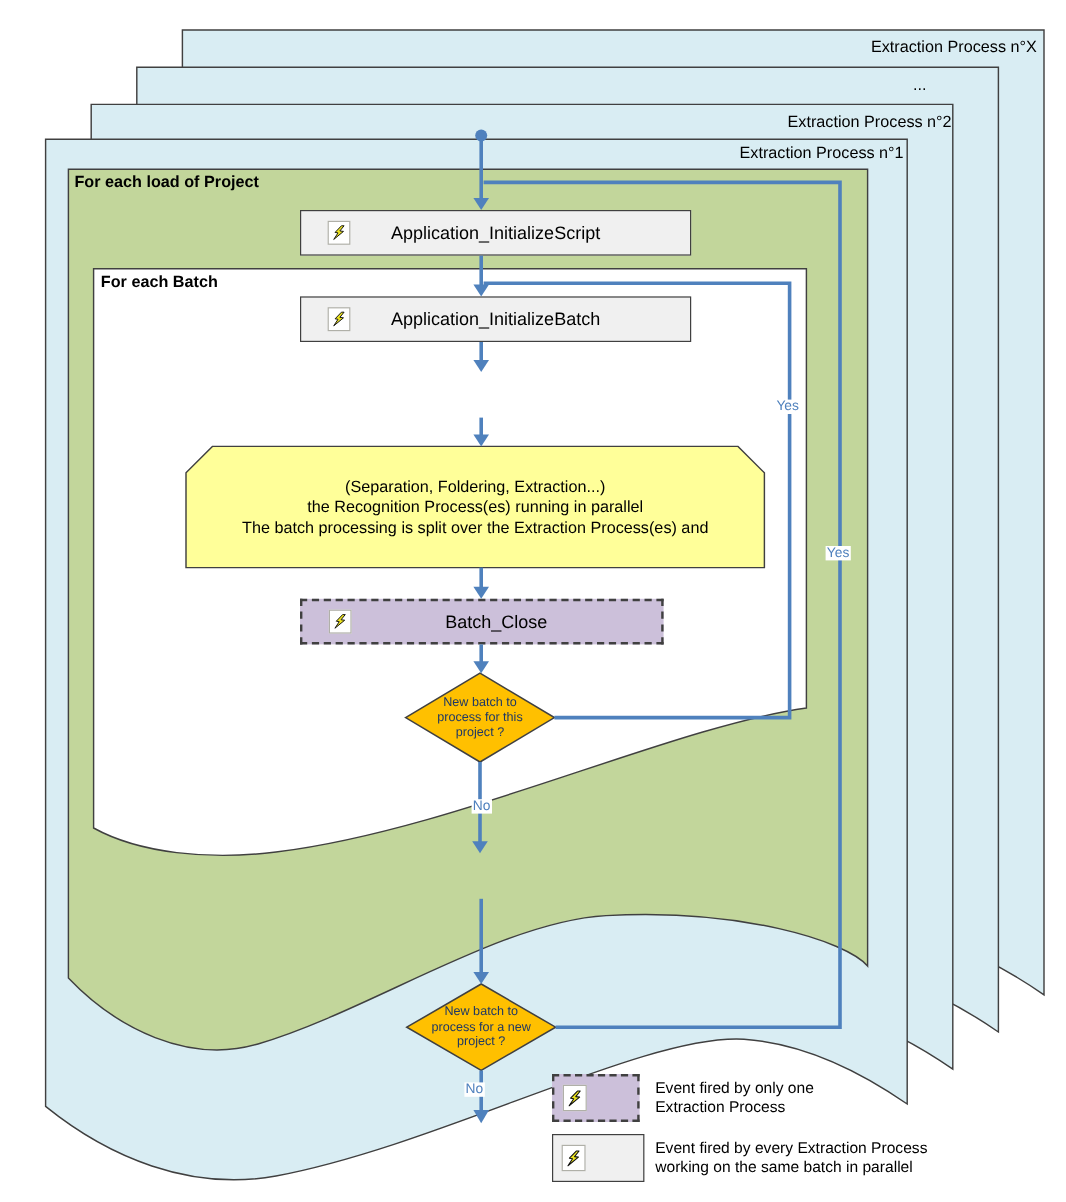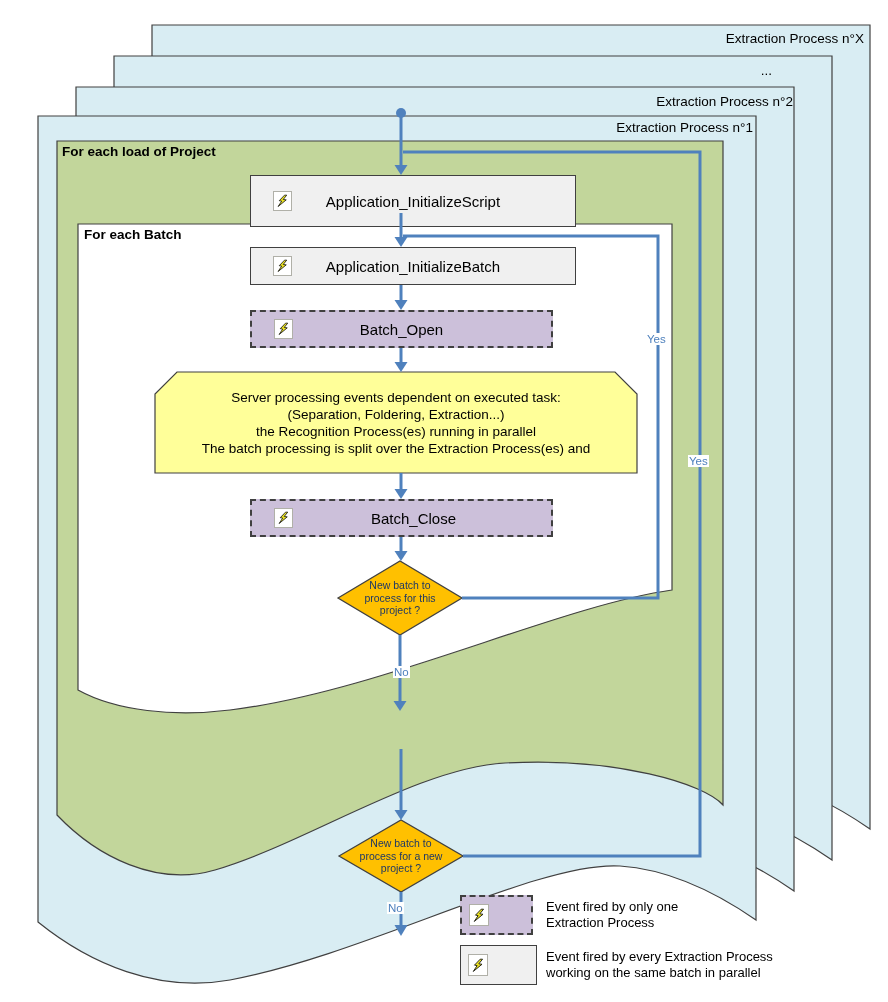--- a/index.html
+++ b/index.html
@@ -87,59 +87,50 @@
   </svg>
 
   <div class="panel-label" style="top:31px;right:24px;">Extraction Process n°X</div>
   <div class="panel-label" style="top:63px;right:116px;">...</div>
   <div class="panel-label" style="top:94px;right:95px;">Extraction Process n°2</div>
   <div class="panel-label" style="top:120px;right:135px;">Extraction Process n°1</div>
 
   <div class="region-title" style="left:62px;top:144px;">For each load of Project</div>
   <div class="region-title" style="left:84px;top:227px;">For each Batch</div>
 
-  <div class="event-box gray" style="left:250px;top:175px;width:326px;height:52px;">
+  <div class="event-box gray" style="left:250px;top:175px;width:326px;height:38px;">
     <span class="bolt-chip">
       <svg width="13" height="14" viewBox="0 0 16 16">
           <path d="M10.5,0.8 L4.0,7.6 L7.0,8.1 L2.6,14.8 L12.6,6.6 L8.9,6.1 L13.2,0.8 Z" fill="#EDE41F" stroke="#111" stroke-width="1" stroke-linejoin="round"></path>
         </svg>
     </span>
     <span class="label">Application_InitializeScript</span>
   </div>
 
   <div class="event-box gray" style="left:250px;top:247px;width:326px;height:38px;">
     <span class="bolt-chip">
       <svg width="13" height="14" viewBox="0 0 16 16">
           <path d="M10.5,0.8 L4.0,7.6 L7.0,8.1 L2.6,14.8 L12.6,6.6 L8.9,6.1 L13.2,0.8 Z" fill="#EDE41F" stroke="#111" stroke-width="1" stroke-linejoin="round"></path>
         </svg>
     </span>
     <span class="label">Application_InitializeBatch</span>
   </div>
 
-  <div class="event-box purple" style="left:250px;top:310px;width:303px;height:38px;">
-    <span class="bolt-chip">
-      <svg width="13" height="14" viewBox="0 0 16 16">
-          <path d="M10.5,0.8 L4.0,7.6 L7.0,8.1 L2.6,14.8 L12.6,6.6 L8.9,6.1 L13.2,0.8 Z" fill="#EDE41F" stroke="#111" stroke-width="1" stroke-linejoin="round"></path>
-        </svg>
-    </span>
-    <span class="label">Batch_Open</span>
-  </div>
 
   <div class="event-box purple" style="left:250px;top:499px;width:303px;height:38px;padding-left:24px;">
     <span class="bolt-chip">
       <svg width="13" height="14" viewBox="0 0 16 16">
           <path d="M10.5,0.8 L4.0,7.6 L7.0,8.1 L2.6,14.8 L12.6,6.6 L8.9,6.1 L13.2,0.8 Z" fill="#EDE41F" stroke="#111" stroke-width="1" stroke-linejoin="round"></path>
         </svg>
     </span>
     <span class="label">Batch_Close</span>
   </div>
 
 
   <div class="note-text" style="left:157px;top:374px;width:478px;height:97px;">
-    <span>Server processing events dependent on executed task:</span>
     <span>(Separation, Foldering, Extraction...)</span>
     <span>the Recognition Process(es) running in parallel</span>
     <span>The batch processing is split over the Extraction Process(es) and</span>
   </div>
 
   <div class="diamond-text" style="left:338px;top:563px;width:124px;height:70px;">
     <span>New batch to</span>
     <span>process for this</span>
     <span>project ?</span>
   </div>

